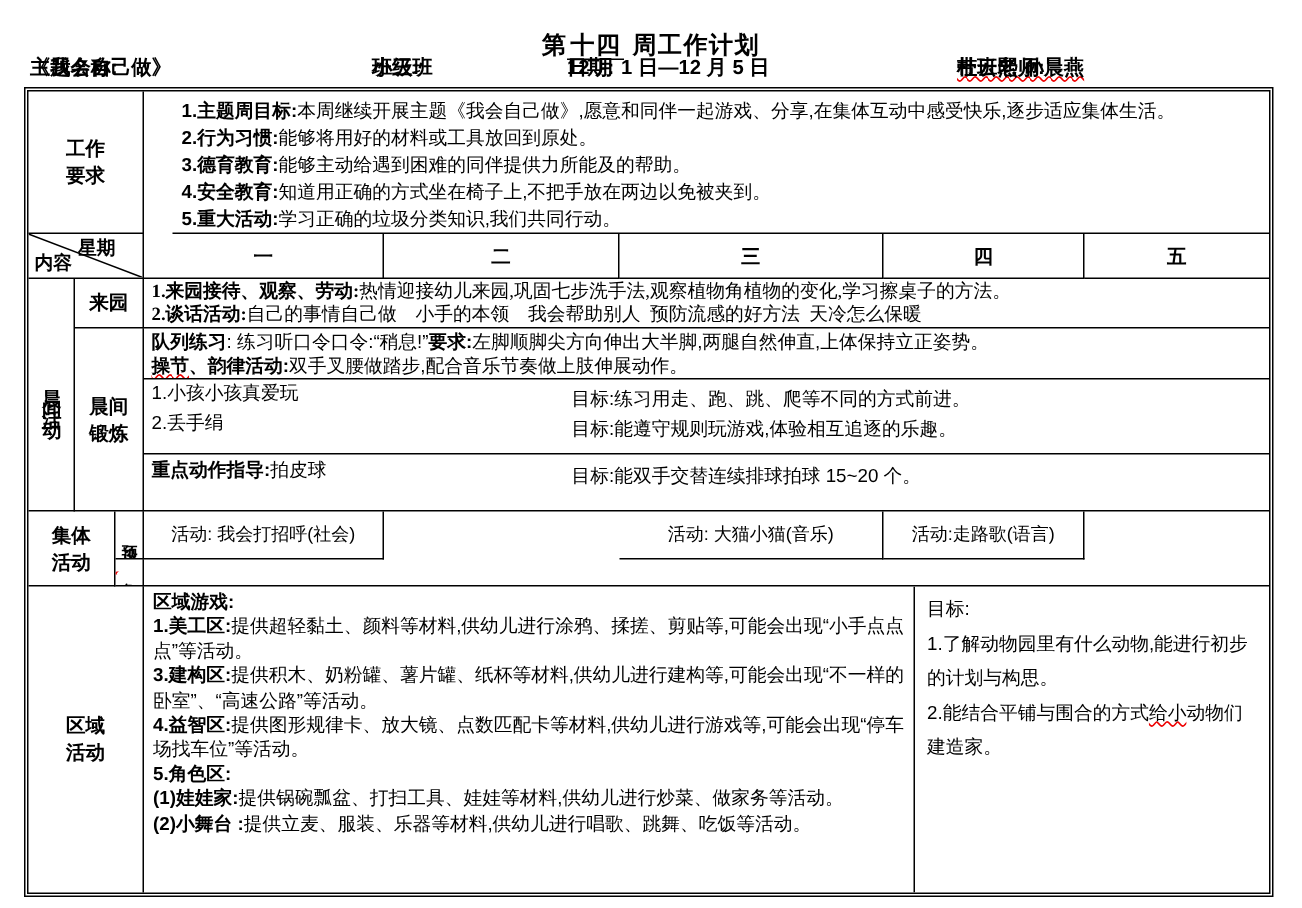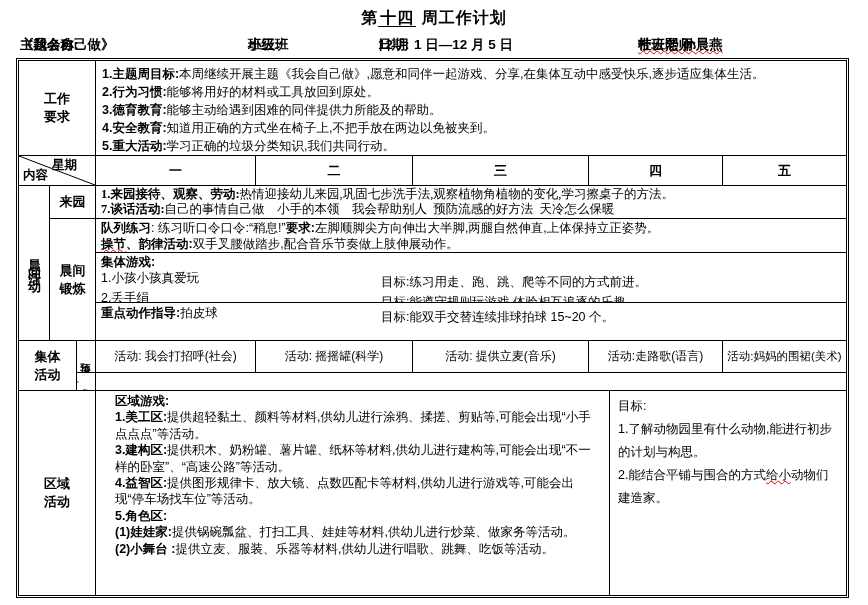--- a/index.html
+++ b/index.html
@@ -1,18 +1,18 @@
 <!DOCTYPE html>
 <html><head>
 <meta charset="utf-8">
 <style>
   html,body{margin:0;padding:0;background:#fff;}
   body{width:868px;height:605px;position:relative;overflow:hidden;
        font-family:"Liberation Sans","DejaVu Sans",sans-serif;color:#000;}
-  .title{position:absolute;top:8px;left:0;width:868px;text-align:center;
+  .title{position:absolute;top:20px;left:0;width:868px;text-align:center;
          font-size:16px;font-weight:bold;letter-spacing:1px;}
   .title .u{border-bottom:1.5px solid #000;padding:0 2px;}
   .infobar{position:absolute;top:36px;left:0;width:824px;height:20px;
            font-size:13.5px;font-weight:bold;}
   .infobar span{position:absolute;white-space:nowrap;}
   .wavy{text-decoration:underline wavy #e00 1px;text-decoration-skip-ink:none;}
   #tbl{position:absolute;left:16px;top:58px;width:833px;height:540px;
        display:grid;box-sizing:border-box;border:3px double #000;background:#fff;
        grid-template-columns:31px 27px 19px 160px 157px 176px 134px 1fr;
        grid-template-rows:95px 30px 33px 34px 50px 38px 32px 18px 1fr;}
@@ -21,38 +21,38 @@
   .no-r{border-right:none;} .no-b{border-bottom:none;}
   .lblc{display:flex;align-items:center;justify-content:center;
         font-weight:bold;font-size:13px;text-align:center;}
   .stack2{display:inline-block;width:2.25em;line-height:1.35;}
   .vtext{writing-mode:vertical-lr;text-orientation:upright;
          font-weight:bold;font-size:13px;letter-spacing:7px;margin:auto;}
   .vsmall{writing-mode:vertical-lr;text-orientation:upright;
           font-weight:bold;font-size:10.5px;letter-spacing:2px;margin:auto;}
   .vtiny{writing-mode:vertical-lr;text-orientation:upright;
          font-weight:bold;font-size:8.5px;letter-spacing:1px;margin:auto;}
-  .work{padding:4px 6px 0 6px;line-height:18px;}
+  .work{padding:4px 6px 0 6px;line-height:18px;margin-left:19px;}
   .work b,.pfx{font-weight:bold;}
   .corner{position:relative;}
   .corner svg{position:absolute;inset:0;width:100%;height:100%;}
   .corner .ct{position:absolute;top:1px;right:18px;font-weight:bold;font-size:12.5px;}
   .corner .cb{position:absolute;bottom:1px;left:4px;font-weight:bold;font-size:12.5px;}
   .dayc{display:flex;align-items:center;justify-content:center;
         font-weight:bold;font-size:13px;}
   .body2{padding:1px 5px;line-height:15px;font-family:Liberation Serif, serif;}
   .body2 .pre{white-space:pre-wrap;text-align:center;}
   .drill{padding:1px 5px;line-height:16px;}
   .games{padding:1px 5px;line-height:16px;}
   .keyg{padding:2px 5px;line-height:16px;}
   .ln{white-space:nowrap;}
   .w280{display:inline-block;width:280px;white-space:nowrap;overflow:hidden;}
   .actc{display:flex;align-items:center;justify-content:center;
         font-size:12px;white-space:nowrap;}
-  .region-wrap{display:flex;align-items:stretch;margin-left:13px;}
+  .region-wrap{display:flex;align-items:stretch;}
   .region-left{flex:1 1 auto;border-right:1px solid #000;padding:2px 6px;
                line-height:16.4px;}
   .region-right{flex:0 0 220px;padding:4px 8px;line-height:23px;font-size:12.5px;}
   .region-right .rtitle{font-weight:bold;}
 </style>
 </head>
 <body>
 
 <div class="title"><span>第</span><span class="u">十四</span><span> 周工作计划</span></div>
 
@@ -101,57 +101,54 @@
   <div class="cell dayc" style="grid-row:2;grid-column:7">四</div>
   <div class="cell dayc no-r" style="grid-row:2;grid-column:8">五</div>
 
   <div class="cell" style="grid-row:3/7;grid-column:1;display:flex">
       <span class="vtext">晨间活动</span>
     </div>
 
   <div class="cell lblc" style="grid-row:3;grid-column:2/4">来园</div>
   <div class="cell body2 no-r" style="grid-row:3;grid-column:4/9">
     <div><b>1.来园接待、观察、劳动:</b><span>热情迎接幼儿来园,巩固七步洗手法,观察植物角植物的变化,学习擦桌子的方法。</span></div>
-    <div><b>7.谈话活动:</b><span class="pre">自己的事情自己做    小手的本领    我会帮助别人  预防流感的好方法  天冷怎么保暖</span></div>
+    <div><b>2.谈话活动:</b><span class="pre">自己的事情自己做    小手的本领    我会帮助别人  预防流感的好方法  天冷怎么保暖</span></div>
   </div>
 
   <div class="cell lblc" style="grid-row:4/7;grid-column:2/4">
       <span class="stack2">晨间锻炼</span>
     </div>
 
   <div class="cell drill no-r" style="grid-row:4;grid-column:4/9">
     <div><b>队列练习</b><span>: 练习听口令口令:“稍息!”</span><b>要求:</b><span>左脚顺脚尖方向伸出大半脚,两腿自然伸直,上体保持立正姿势。</span></div>
     <div><b class="wavy">操节</b><b>、韵律活动:</b><span>双手叉腰做踏步,配合音乐节奏做上肢伸展动作。</span></div>
   </div>
 
   <div class="cell games no-r" style="grid-row:5;grid-column:4/9">
-    <div><b>集体游戏:</b></div>
     <div class="ln"><span class="w280">1.小孩小孩真爱玩</span><span>目标:练习用走、跑、跳、爬等不同的方式前进。</span></div>
     <div class="ln"><span class="w280">2.丢手绢</span><span>目标:能遵守规则玩游戏,体验相互追逐的乐趣。</span></div>
   </div>
 
   <div class="cell keyg no-r" style="grid-row:6;grid-column:4/9">
     <div class="ln"><span class="w280"><b>重点动作指导:</b><span>拍皮球</span></span><span>目标:能双手交替连续排球拍球 15~20 个。</span></div>
   </div>
 
   <div class="cell lblc" style="grid-row:7/9;grid-column:1/3">
       <span class="stack2">集体活动</span>
     </div>
   <div class="cell" style="grid-row:7;grid-column:3;display:flex">
       <span class="vsmall">预设</span>
     </div>
   <div class="cell" style="grid-row:8;grid-column:3;display:flex">
       <span class="vtiny wavy">备注</span>
     </div>
 
   <div class="cell actc" style="grid-row:7;grid-column:4">活动: 我会打招呼(社会)</div>
-  <div class="cell actc" style="grid-row:7;grid-column:5">活动: 摇摇罐(科学)</div>
-  <div class="cell actc" style="grid-row:7;grid-column:6">活动: 提供立麦(音乐)</div>
+  <div class="cell actc" style="grid-row:7;grid-column:6">活动: 大猫小猫(音乐)</div>
   <div class="cell actc" style="grid-row:7;grid-column:7">活动:走路歌(语言)</div>
-  <div class="cell actc no-r" style="grid-row:7;grid-column:8;font-size:11.5px">活动:妈妈的围裙(美术)</div>
   <div class="cell no-r" style="grid-row:8;grid-column:4/9"></div>
 
   <div class="cell lblc no-b" style="grid-row:9;grid-column:1/4">
       <span class="stack2">区域活动</span>
     </div>
   <div class="cell no-r no-b region-wrap" style="grid-row:9;grid-column:4/9">
     <div class="region-left">
       <div><b>区域游戏:</b></div>
       <div><b>1.美工区:</b><span>提供超轻黏土、颜料等材料,供幼儿进行涂鸦、揉搓、剪贴等,可能会出现“小手点点点”等活动。</span></div>
       <div><b>3.建构区:</b><span>提供积木、奶粉罐、薯片罐、纸杯等材料,供幼儿进行建构等,可能会出现“不一样的卧室”、“高速公路”等活动。</span></div>

